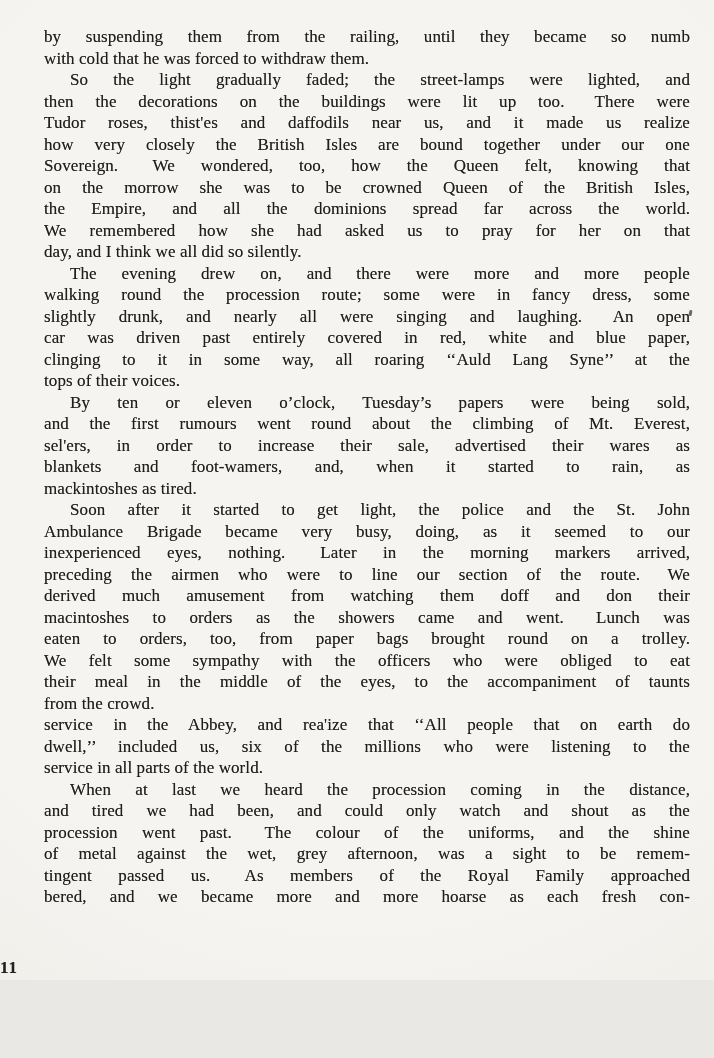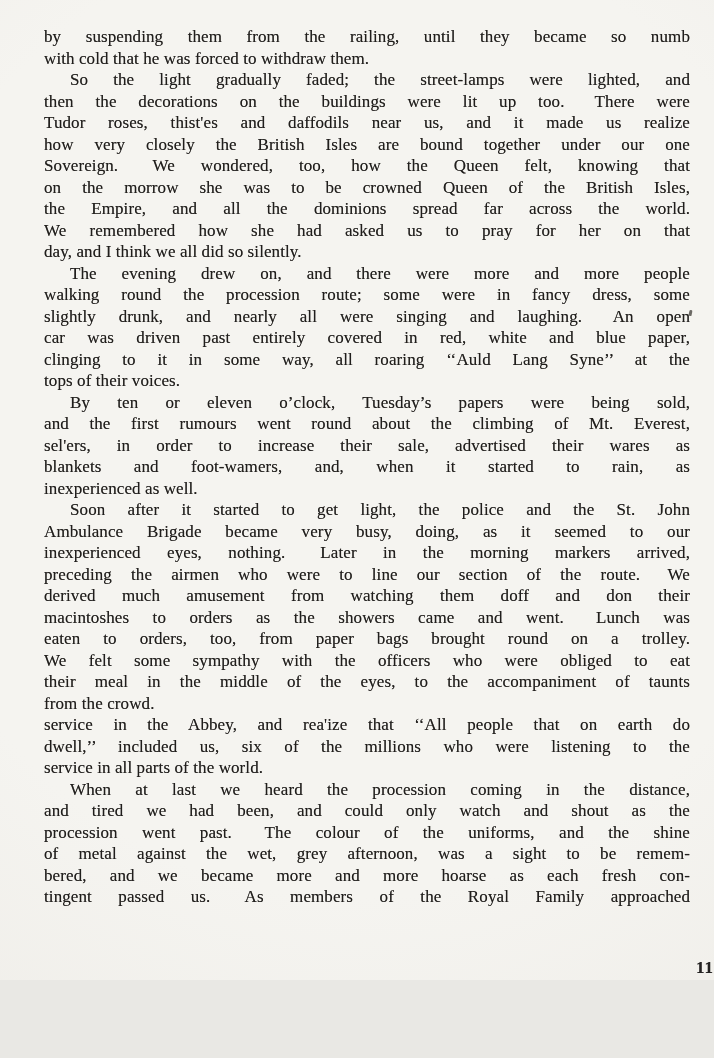--- a/index.html
+++ b/index.html
@@ -47,21 +47,21 @@
   .line.line-first {
     text-indent: 26px;
   }
   
   .line { overflow: hidden; }
   .page-number {
     position: absolute;
     left: 0;
     top: 958px;
     width: 714px;
-    text-align: right;
+    text-align: left;
     font-size: 17px;
     font-weight: bold;
     letter-spacing: 1px;
     color: #232120;
     text-shadow: 0 0 0.6px rgba(30,28,26,0.5);
   }
   .speck {
     position: absolute;
     left: 689px;
     top: 310px;
@@ -99,21 +99,21 @@
         <div class="line">slightly drunk, and nearly all were singing and laughing.  An open</div>
         <div class="line">car was driven past entirely covered in red, white and blue paper,</div>
         <div class="line">clinging to it in some way, all roaring ‘‘Auld Lang Syne’’ at the</div>
         <div class="line line-last">tops of their voices.</div>
       </div>
       <div class="paragraph">
         <div class="line line-first">By ten or eleven o’clock, Tuesday’s papers were being sold,</div>
         <div class="line">and the first rumours went round about the climbing of Mt. Everest,</div>
         <div class="line">sel'ers, in order to increase their sale, advertised their wares as</div>
         <div class="line">blankets and foot-wamers, and, when it started to rain, as</div>
-        <div class="line line-last">inexperienced as well.</div>
+        <div class="line line-last">mackintoshes as tired.</div>
       </div>
       <div class="paragraph">
         <div class="line line-first">Soon after it started to get light, the police and the St. John</div>
         <div class="line">Ambulance Brigade became very busy, doing, as it seemed to our</div>
         <div class="line">inexperienced eyes, nothing.  Later in the morning markers arrived,</div>
         <div class="line">preceding the airmen who were to line our section of the route.  We</div>
         <div class="line">derived much amusement from watching them doff and don their</div>
         <div class="line">macintoshes to orders as the showers came and went.  Lunch was</div>
         <div class="line">eaten to orders, too, from paper bags brought round on a trolley.</div>
         <div class="line">We felt some sympathy with the officers who were obliged to eat</div>
@@ -123,19 +123,19 @@
       <div class="paragraph">
         <div class="line">service in the Abbey, and rea'ize that ‘‘All people that on earth do</div>
         <div class="line">dwell,’’ included us, six of the millions who were listening to the</div>
         <div class="line line-last">service in all parts of the world.</div>
       </div>
       <div class="paragraph">
         <div class="line line-first">When at last we heard the procession coming in the distance,</div>
         <div class="line">and tired we had been, and could only watch and shout as the</div>
         <div class="line">procession went past.  The colour of the uniforms, and the shine</div>
         <div class="line">of metal against the wet, grey afternoon, was a sight to be remem-</div>
+        <div class="line">tingent passed us.  As members of the Royal Family approached</div>
         <div class="line">bered, and we became more and more hoarse as each fresh con-</div>
-        <div class="line">tingent passed us.  As members of the Royal Family approached</div>
       </div>
     </div>
   <span class="speck"></span>
   <div class="page-number">11</div>
 </div>
 
 </body></html>

